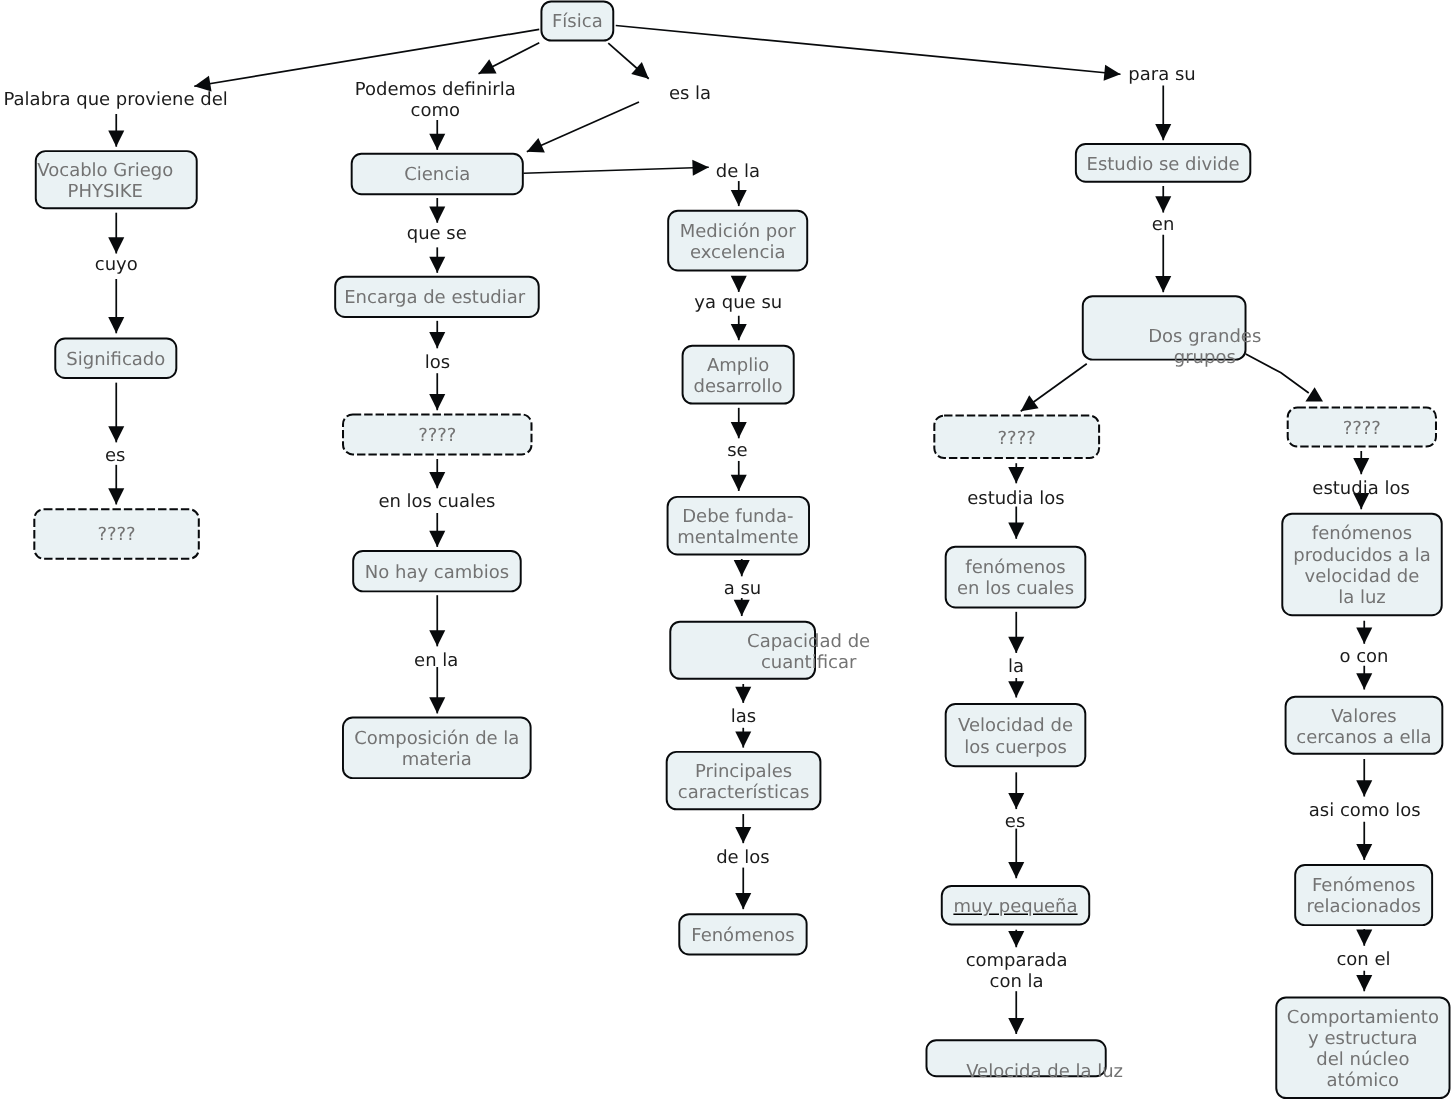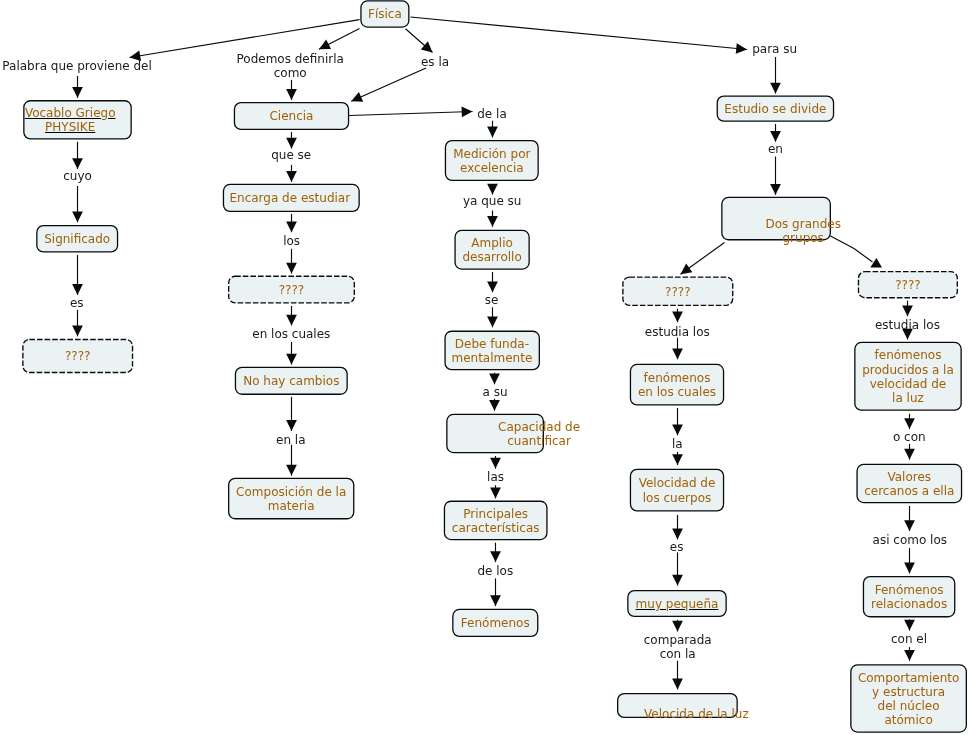--- a/index.html
+++ b/index.html
@@ -3,21 +3,21 @@
 <meta charset="utf-8">
 <title>Mapa conceptual de Fisica</title>
 <style>
   html,body{margin:0;padding:0;background:#ffffff;}
   *{-webkit-font-smoothing:antialiased;}
   #map{position:relative;width:969px;height:735px;background:#ffffff;overflow:hidden;
        font-family:"DejaVu Sans",sans-serif;}
   svg#edges{position:absolute;left:0;top:0;width:969px;height:735px;pointer-events:none;
             shape-rendering:geometricPrecision;}
   .node{position:absolute;box-sizing:border-box;display:flex;align-items:center;justify-content:center;}
-  .ntxt{font-size:12px;line-height:14.2px;color:#a16207;text-align:center;white-space:pre;
+  .ntxt{font-size:12px;line-height:14.2px;color:#737373;text-align:center;white-space:pre;
         position:relative;top:0.6px;}
   .lbl{position:absolute;font-size:12px;line-height:14.2px;color:#1b1b1b;text-align:center;
        white-space:pre;transform:translateX(-50%);}
 </style>
 </head>
 <body>
 
 <div id="map">
 
   <svg id="edges" viewBox="0 0 969 735">
@@ -259,21 +259,21 @@
           <path d="M909.5,647.1 L909.5,660.8" stroke="#080a0c" stroke-width="1.15" stroke-linejoin="miter" stroke-linecap="butt" fill="none"></path>
           <polygon points="909.50,660.80 904.15,650.00 914.85,650.00" fill="#080a0c"></polygon>
         </g>
       </g>
   </svg>
 
   <div id="nodes-layer">
     <div class="node" style="left: 360.3px; top: 0.3px; width: 49.2px; height: 27.4px;">
       <div class="ntxt">Física</div>
     </div>
-    <div class="node" style="left: 23.2px; top: 100.1px; width: 94px; height: 39.4px; text-decoration: underline;">
+    <div class="node" style="left: 23.2px; top: 100.1px; width: 94px; height: 39.4px;">
       <div class="ntxt">Vocablo Griego
 PHYSIKE</div>
     </div>
     <div class="node" style="left: 36.2px; top: 225px; width: 82px; height: 27.6px;">
       <div class="ntxt">Significado</div>
     </div>
     <div class="node" style="left: 22.2px; top: 338.8px; width: 111px; height: 34.4px;">
       <div class="ntxt">????</div>
     </div>
     <div class="node" style="left: 233.8px; top: 101.9px; width: 115.4px; height: 28.2px;">
@@ -367,21 +367,21 @@
   <div id="labels-layer">
     <div class="lbl" style="left: 77.1px; top: 59.2px;">Palabra que proviene del</div>
     <div class="lbl" style="left: 77.5px; top: 168.8px;">cuyo</div>
     <div class="lbl" style="left: 76.8px; top: 296.2px;">es</div>
     <div class="lbl" style="left: 290.2px; top: 51.5px;">Podemos definirla
 como</div>
     <div class="lbl" style="left: 291.2px; top: 148.2px;">que se</div>
     <div class="lbl" style="left: 291.6px; top: 233.9px;">los</div>
     <div class="lbl" style="left: 291.3px; top: 326.7px;">en los cuales</div>
     <div class="lbl" style="left: 290.8px; top: 432.9px;">en la</div>
-    <div class="lbl" style="left: 435px; top: 55px;">es la</div>
+    <div class="lbl" style="left: 460px; top: 55px;">es la</div>
     <div class="lbl" style="left: 492px; top: 106.6px;">de la</div>
     <div class="lbl" style="left: 492.2px; top: 194px;">ya que su</div>
     <div class="lbl" style="left: 491.6px; top: 292.9px;">se</div>
     <div class="lbl" style="left: 495px; top: 385.3px;">a su</div>
     <div class="lbl" style="left: 495.6px; top: 470.3px;">las</div>
     <div class="lbl" style="left: 495.3px; top: 564px;">de los</div>
     <div class="lbl" style="left: 774.7px; top: 41.7px;">para su</div>
     <div class="lbl" style="left: 775.4px; top: 142.2px;">en</div>
     <div class="lbl" style="left: 677.3px; top: 325.1px;">estudia los</div>
     <div class="lbl" style="left: 677.3px; top: 437.4px;">la</div>

